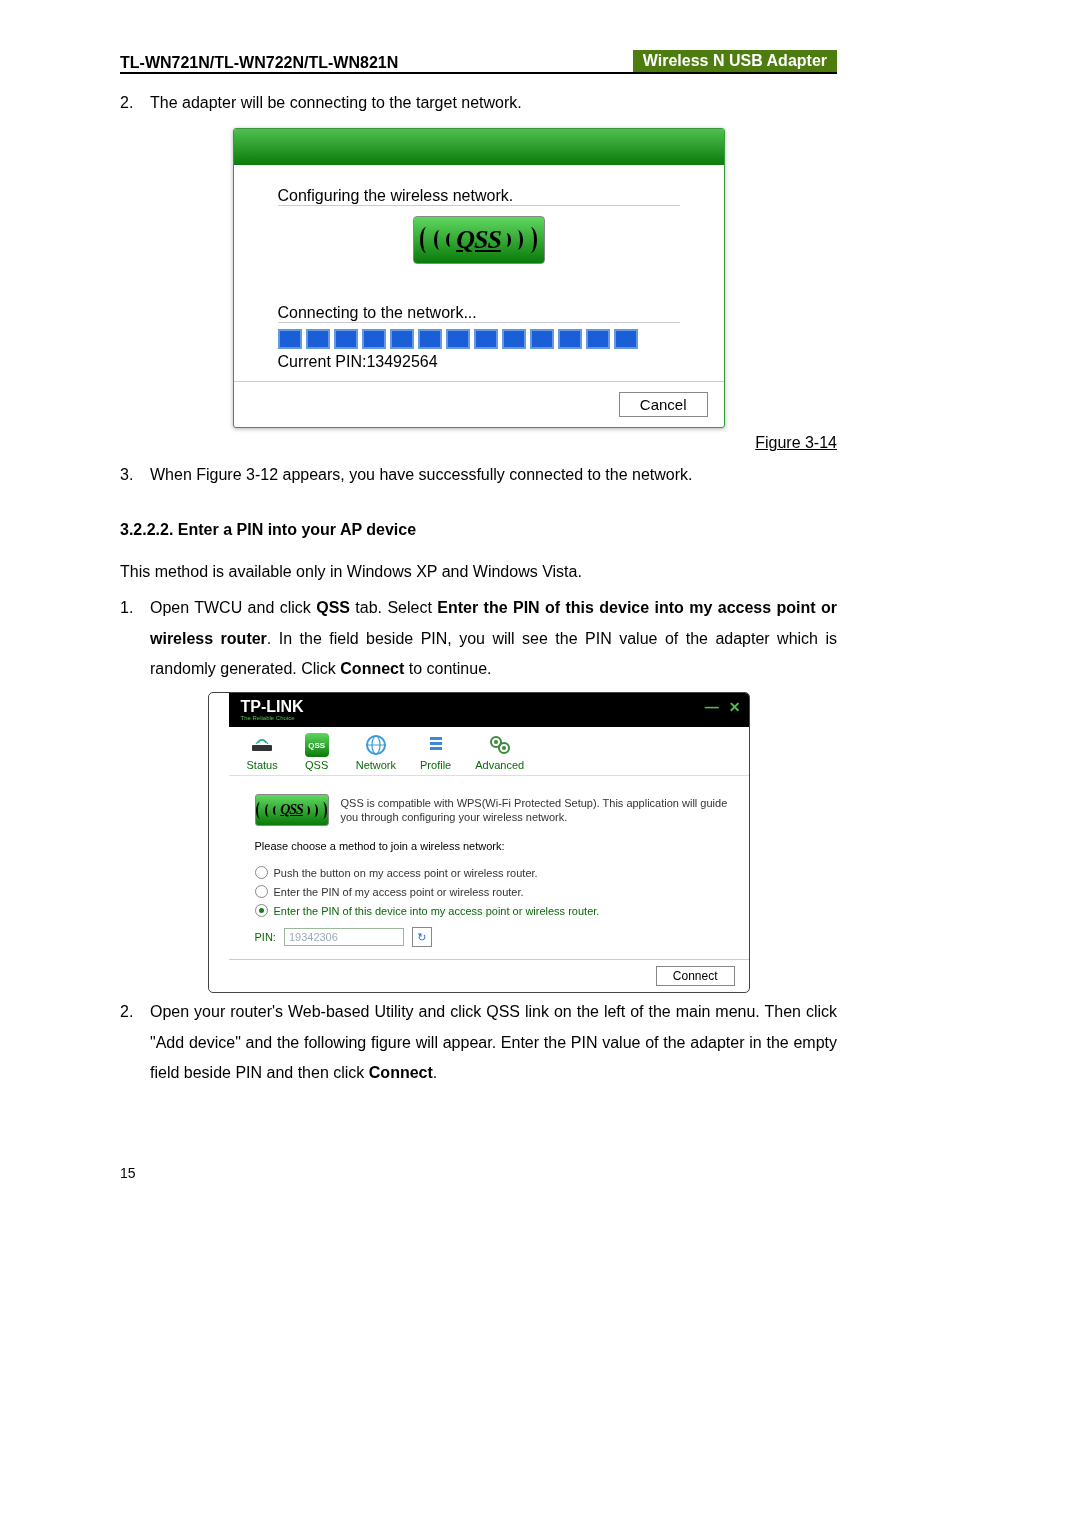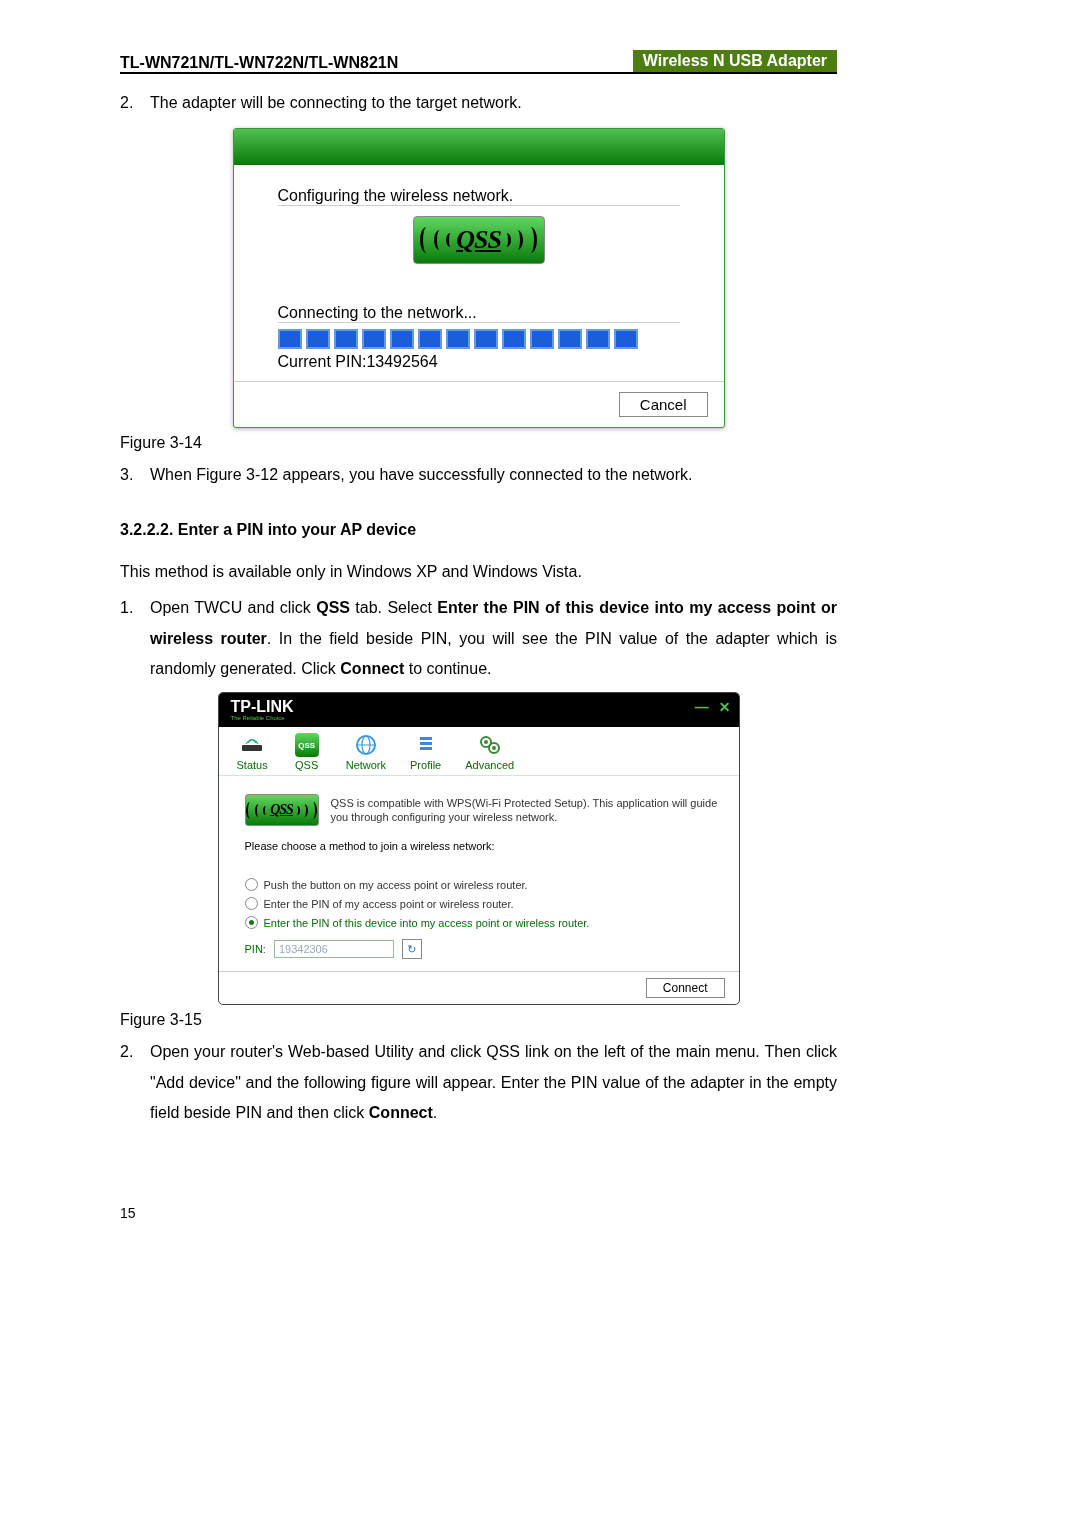--- a/index.html
+++ b/index.html
@@ -150,39 +150,41 @@
     border-top: 1px solid #ccc;
   }
   .btn {
     border: 1px solid #888;
     background: #fff;
     padding: 3px 20px;
     font-size: 15px;
     cursor: pointer;
   }
   .caption {
-    text-align: left;
+    text-align: right;
     font-size: 16px;
     margin: 6px 0 8px 0;
     font-family: Arial, sans-serif;
+    text-decoration: underline;
   }
   .section-h {
     font-weight: bold;
     font-size: 16px;
     margin: 30px 0 18px 0;
   }
   
   .twcu {
     width: 520px;
     margin: 8px auto 4px auto;
     border: 1px solid #444;
     border-radius: 5px;
     overflow: hidden;
     font-size: 12px;
     background: #fff;
+    padding-left: 20px;
   }
   .twcu-titlebar {
     background: #000;
     display: flex;
     align-items: flex-start;
     justify-content: space-between;
     padding: 6px 8px 2px 12px;
     height: 34px;
     box-sizing: border-box;
   }
@@ -222,21 +224,21 @@
     padding: 18px 18px 12px 26px;
     border-bottom: 1px solid #ccc;
   }
   .qss-desc-row {
     display: flex;
     gap: 12px;
     align-items: center;
     margin-bottom: 14px;
   }
   .qss-desc-text { font-size: 11px; color: #333; line-height: 1.3; }
-  .choose-text { font-size: 11px; margin-bottom: 26px; }
+  .choose-text { font-size: 11px; margin-bottom: 14px; }
   .radio-row {
     font-size: 11px;
     display: flex;
     align-items: center;
     gap: 6px;
     margin-bottom: 6px;
     color: #333;
   }
   .radio-row.selected { color: #0a6a0a; }
   .radio {
@@ -432,21 +434,20 @@
       <div class="pin-row">
         <span class="pin-label">PIN:</span>
         <input class="pin-input" readonly="" value="19342306" style="">
         <span class="refresh-btn">↻</span>
       </div>
     </div>
     <div class="twcu-footer">
       <button class="btn" style="font-size:12px; padding:2px 16px;">Connect</button>
     </div>
   </div>
-  <div class="caption">Figure 3-15</div>
 
   <div class="body-text list-item">
     <div class="list-num">2.</div>
     <div class="list-body">
       <span>Open your router's Web-based Utility and click QSS link on the left of the main menu. Then click "Add device" and the following figure will appear. Enter the PIN value of the adapter in the empty field beside PIN and then click </span><b>Connect</b><span>.</span>
     </div>
   </div>
 
   <div class="page-num">15</div>
 </div>

